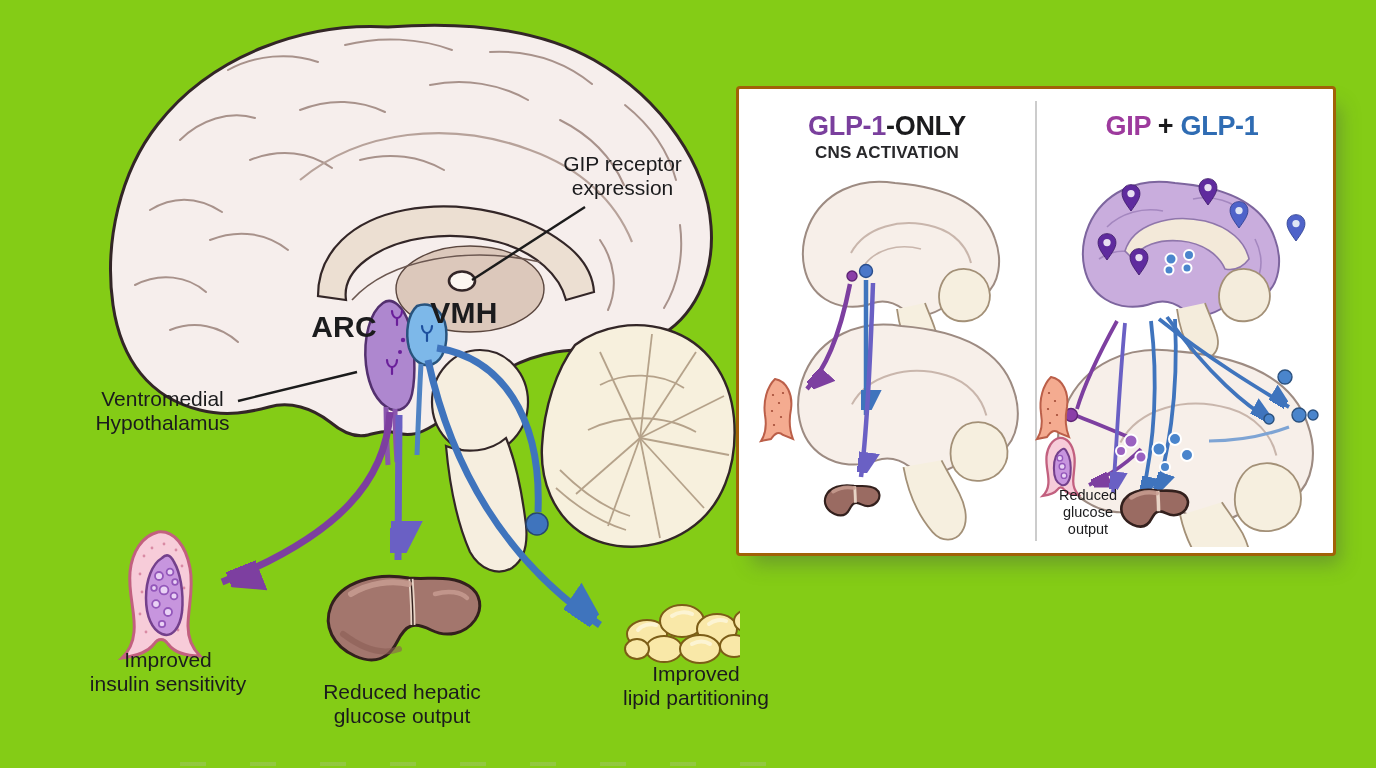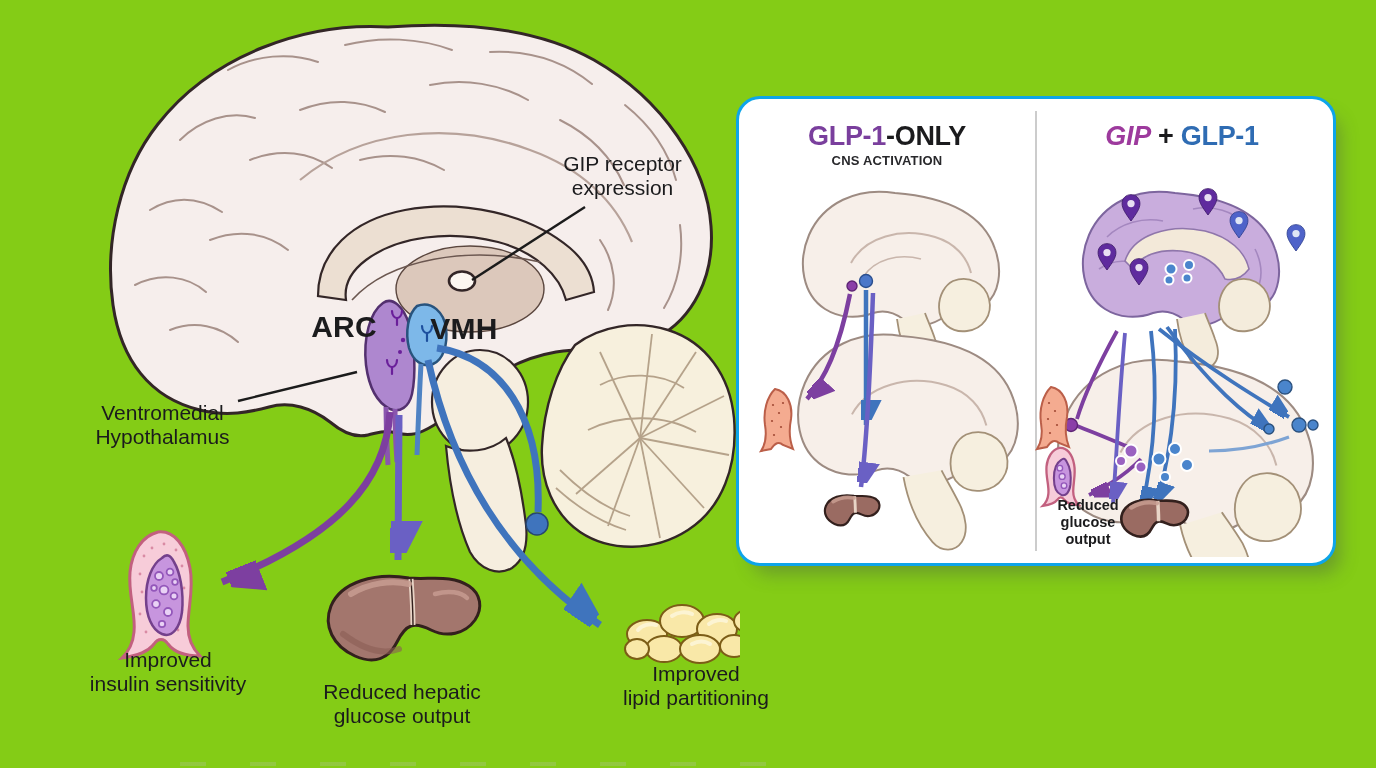--- a/index.html
+++ b/index.html
@@ -5,31 +5,31 @@
   html,body{margin:0;padding:0;background:#ffffff;}
   body{width:1376px;height:768px;overflow:hidden;font-family:"Liberation Sans",sans-serif;}
   .stage{position:relative;width:1376px;height:768px;background:#84cc16;}
   svg{display:block;}
   .abs{position:absolute;}
   .lbl{position:absolute;text-align:center;white-space:pre-line;color:#1b1b1d;line-height:1.16;}
   .lbl-anno{font-size:21px;font-weight:500;}
   .lbl-nucleus{font-size:30px;font-weight:800;letter-spacing:.2px;}
   .lbl-outcome{font-size:21px;font-weight:500;}
   
-  .panel{position:absolute;left:736px;top:96px;width:594px;height:464px;background:#ffffff;
-         border:3px solid #0ea5e9;border-radius:24px;
+  .panel{position:absolute;left:736px;top:86px;width:594px;height:464px;background:#ffffff;
+         border:3px solid #a16207;border-radius:4px;
          box-shadow:10px 14px 18px -6px rgba(60,70,80,.35);}
   .panel::before{content:"";position:absolute;top:-10px;left:2px;right:-9px;bottom:10px;
          border:3px solid #16242e;border-radius:18px;background:#ffffff;z-index:-1;}
   .divider{position:absolute;left:296px;top:12px;width:2px;height:440px;background:#cccccc;}
   .col-title{position:absolute;top:22px;text-align:center;font-weight:800;font-size:27px;letter-spacing:-.3px;color:#1b1b1d;}
-  .col-sub{display:block;font-weight:600;font-size:13px;letter-spacing:.2px;color:#28282b;margin-top:1px;}
-  .t-purple{color:#7a3f9d;} .t-magenta{color:#9d3a9d;font-style:italic;} .t-blue{color:#2f6cb3;} .t-dark{color:#1b1b1d;}
+  .col-sub{display:block;font-weight:600;font-size:17px;letter-spacing:.2px;color:#28282b;margin-top:1px;}
+  .t-purple{color:#7a3f9d;} .t-magenta{color:#9d3a9d;} .t-blue{color:#2f6cb3;} .t-dark{color:#1b1b1d;}
   .note{position:absolute;left:304px;top:398px;width:90px;font-size:14.5px;line-height:1.18;
-        text-align:center;white-space:pre-line;color:#1b1b1d;font-weight:bold;}
+        text-align:center;white-space:pre-line;color:#1b1b1d;}
   .artifact{position:absolute;left:180px;top:762px;width:600px;height:4px;opacity:.25;
         background:repeating-linear-gradient(90deg,#bdbdbd 0 26px,transparent 26px 70px);}
 </style>
 </head>
 <body>
 
 <div class="stage">
 
   <svg class="abs" style="left:0;top:0" width="740" height="768" viewBox="0 0 740 768">
     <defs>
@@ -193,22 +193,22 @@
           <path d="M60,24 C66,20 74,19 80,22"></path>
         <path d="M97,32 C102,28 109,27 114,29"></path>
           <path d="M80,52 C86,49 93,49 98,52"></path>
       </g>
     </g>
   </svg>
 
   <div class="lbl lbl-anno" style="left:540px;top:152px;width:165px">GIP receptor
 expression</div>
   <div class="lbl lbl-nucleus" style="left:300px;top:310px;width:88px">ARC</div>
-  <div class="lbl lbl-nucleus" style="left:420px;top:312px;width:88px">VMH</div>
-  <div class="lbl lbl-anno" style="left:75px;top:401px;width:175px">Ventromedial
+  <div class="lbl lbl-nucleus" style="left:420px;top:296px;width:88px">VMH</div>
+  <div class="lbl lbl-anno" style="left:75px;top:387px;width:175px">Ventromedial
 Hypothalamus</div>
   <div class="lbl lbl-outcome" style="left:78px;top:648px;width:180px">Improved
 insulin sensitivity</div>
   <div class="lbl lbl-outcome" style="left:312px;top:680px;width:180px">Reduced hepatic
 glucose output</div>
   <div class="lbl lbl-outcome" style="left:606px;top:662px;width:180px">Improved
 lipid partitioning</div>
 
   <div class="panel">
     <div class="divider"></div>

